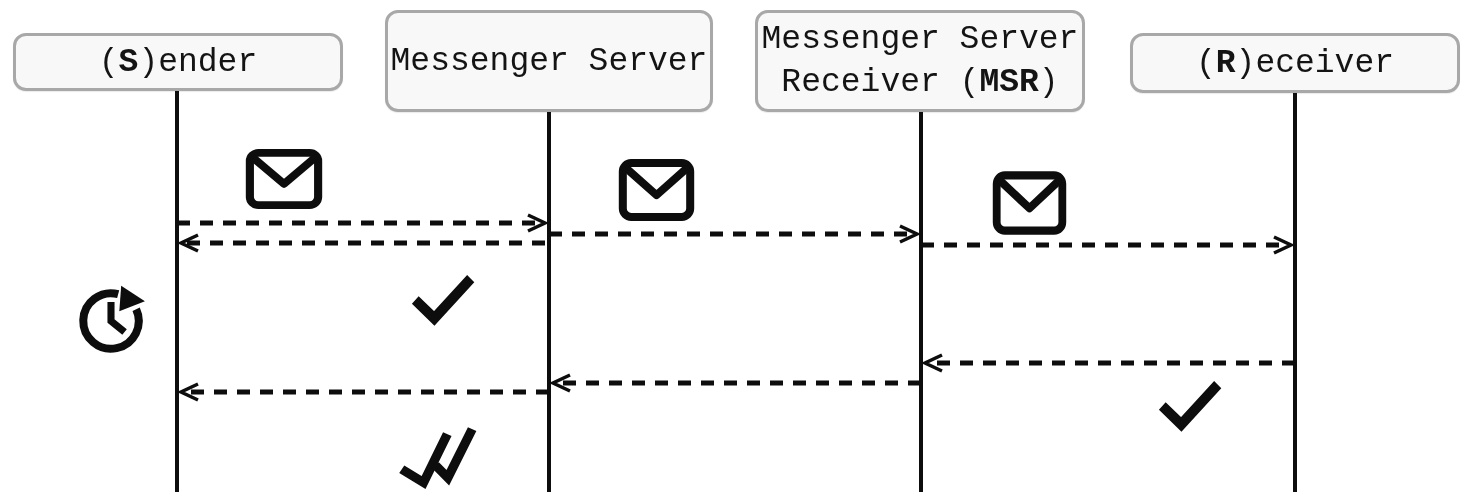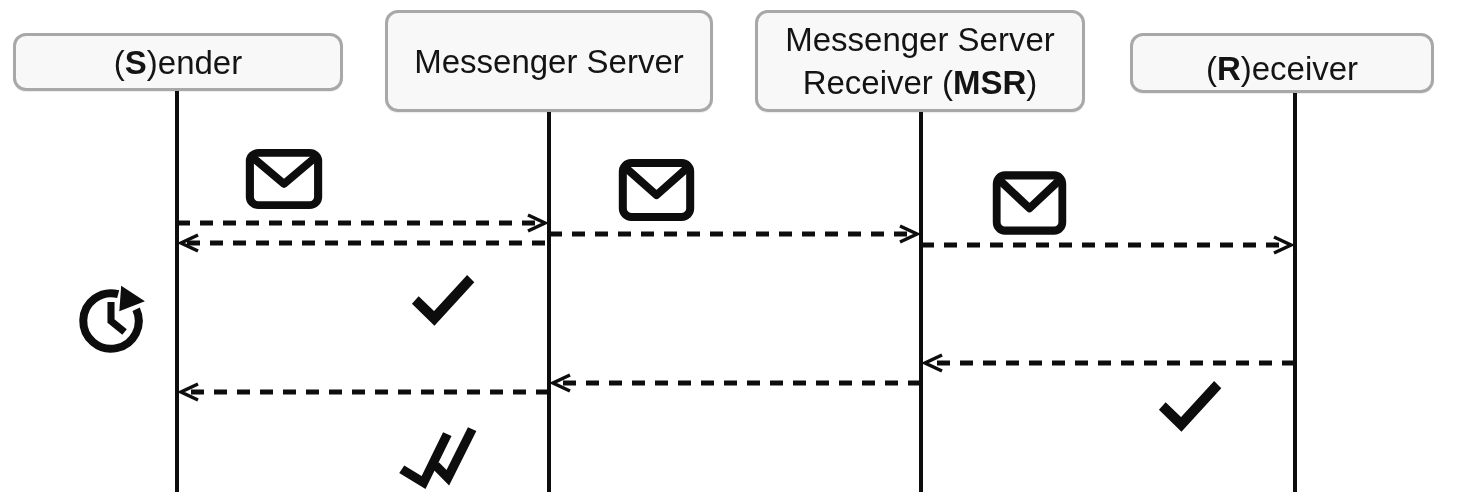--- a/index.html
+++ b/index.html
@@ -1,20 +1,20 @@
 <!DOCTYPE html>
 <html><head>
 <meta charset="utf-8">
 <style>
   html,body{margin:0;padding:0;background:#ffffff;}
   .diagram{
     position:relative;
     width:1472px;height:500px;
     background:#ffffff;
-    font-family:Liberation Sans, sans-serif;
+    font-family:Liberation Mono, monospace;
     overflow:hidden;
   }
   #diagram-svg{position:absolute;left:0;top:0;width:1472px;height:500px;}
   .actor-box{
     position:absolute;
     box-sizing:border-box;
     border:3px solid #a8a8a8;
     border-radius:13px;
     background:#f8f8f8;
     display:flex;flex-direction:column;
@@ -103,17 +103,17 @@
 
   <div class="actor-box" id="actor-1" style="left: 385px; top: 10px; width: 328px; height: 102px;">
     <div class="line"><span>Messenger Server</span><span class="b"></span><span></span></div>
   </div>
 
   <div class="actor-box" id="actor-2" style="left: 755px; top: 10px; width: 330px; height: 102px;">
     <div class="line"><span>Messenger Server</span><span class="b"></span><span></span></div>
     <div class="line"><span>Receiver (</span><span class="b">MSR</span><span>)</span></div>
   </div>
 
-  <div class="actor-box" id="actor-3" style="left: 1130px; top: 33px; width: 304px; height: 60px; justify-content: flex-end;">
+  <div class="actor-box" id="actor-3" style="left: 1130px; top: 33px; width: 330px; height: 60px;">
     <div class="line"><span>(</span><span class="b">R</span><span>)eceiver</span></div>
 
   </div>
 </div>
 
 </body></html>

